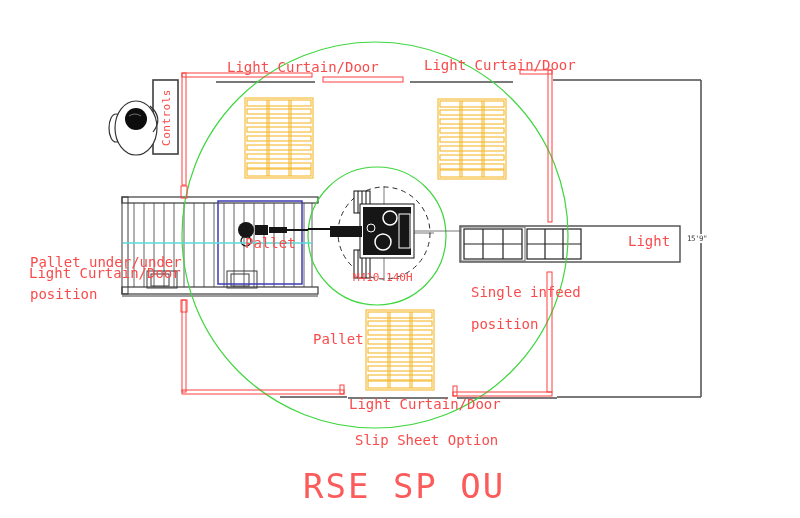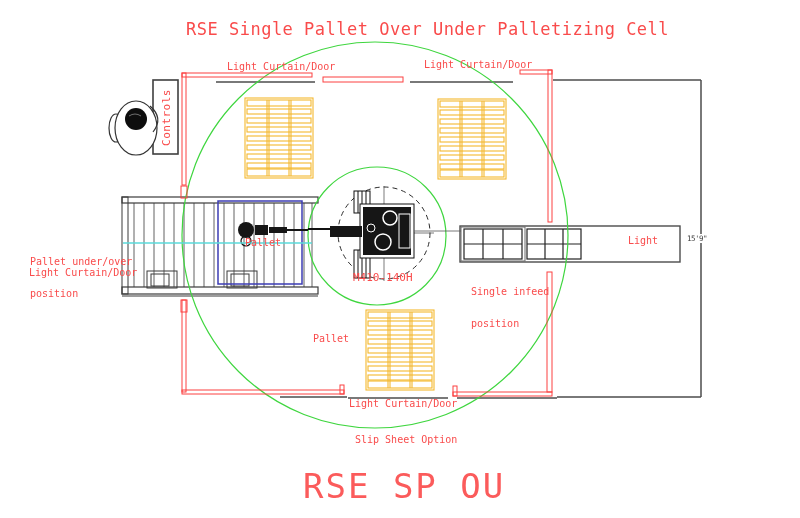--- a/index.html
+++ b/index.html
@@ -1,19 +1,19 @@
 <!DOCTYPE html>
 <html><head>
 <meta charset="utf-8">
 <style>
   html,body{margin:0;padding:0;background:#fff;}
   #stage{position:relative;width:800px;height:518px;background:#ffffff;overflow:hidden;
          font-family:"DejaVu Sans Mono","Liberation Mono",monospace;}
   #drawing{position:absolute;left:0;top:0;}
-  .lbl{position:absolute;color:#f94b4b;font-size:10px;line-height:10.5px;white-space:pre;letter-spacing:0px;}
+  .lbl{position:absolute;color:#f94b4b;font-size:14px;line-height:10.5px;white-space:pre;letter-spacing:0px;}
   .title{position:absolute;left:186px;top:19px;width:600px;color:#f94b4b;font-size:17px;letter-spacing:0.5px;white-space:pre;}
   .footer{position:absolute;left:303px;top:466px;color:#fb5b5b;font-size:34px;letter-spacing:2px;white-space:pre;}
   .controls-label{position:absolute;left:154px;top:81px;width:24px;height:73px;display:flex;align-items:center;justify-content:center;}
   .controls-label span{transform:rotate(-90deg);color:#f94b4b;font-size:11px;letter-spacing:0.5px;white-space:nowrap;}
   .dim{position:absolute;left:686px;top:234px;color:#3c3c3c;font-size:7.5px;background:#fff;padding:0 1px;letter-spacing:-0.5px;}
   .m410{font-size:11px;}
 </style>
 </head>
 <body>
 
@@ -168,31 +168,30 @@
       <rect x="520" y="70" width="32" height="4"></rect>
       <rect x="548" y="70" width="4" height="152"></rect>
       <rect x="547" y="272" width="5" height="120"></rect>
       <rect x="453" y="392" width="99" height="4"></rect>
       <rect x="453" y="386" width="4" height="10"></rect>
     </g>
 
     <line x1="123" y1="243" x2="312" y2="243" stroke="#5adada" stroke-width="1.3"></line>
   </svg>
 
-  <div class="title">RSE Single Pallet Over Under Palletizing Cell</div>
 
   <div class="lbl" style="left:227px;top:62px">Light Curtain/Door</div>
   <div class="lbl" style="left:424px;top:60px">Light Curtain/Door</div>
 
   <div class="controls-label">
     <span>Controls</span>
   </div>
 
   <div class="lbl" style="left:30px;top:236px">
-    <div>Pallet under/over</div>
+    <div>Pallet under/under</div>
     <div>position</div>
   </div>
   <div class="lbl" style="left:29px;top:268px">Light Curtain/Door</div>
 
   <div class="lbl" style="left:245px;top:238px">Pallet</div>
 
   <div class="lbl m410" style="left:353px;top:273px">M410-140H</div>
 
   <div class="lbl" style="left:471px;top:266px">
     <div>Single infeed</div>

